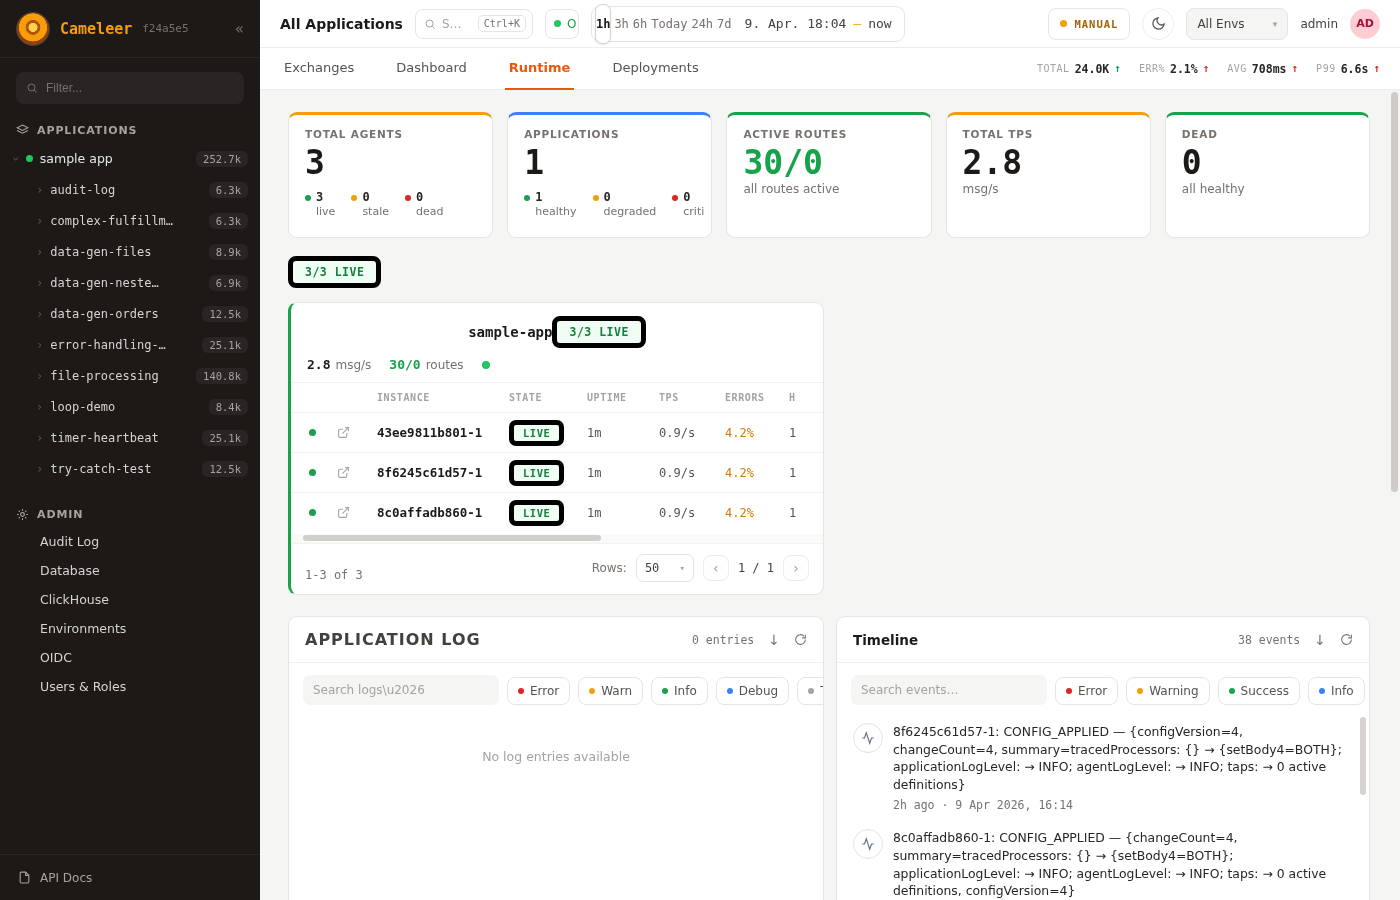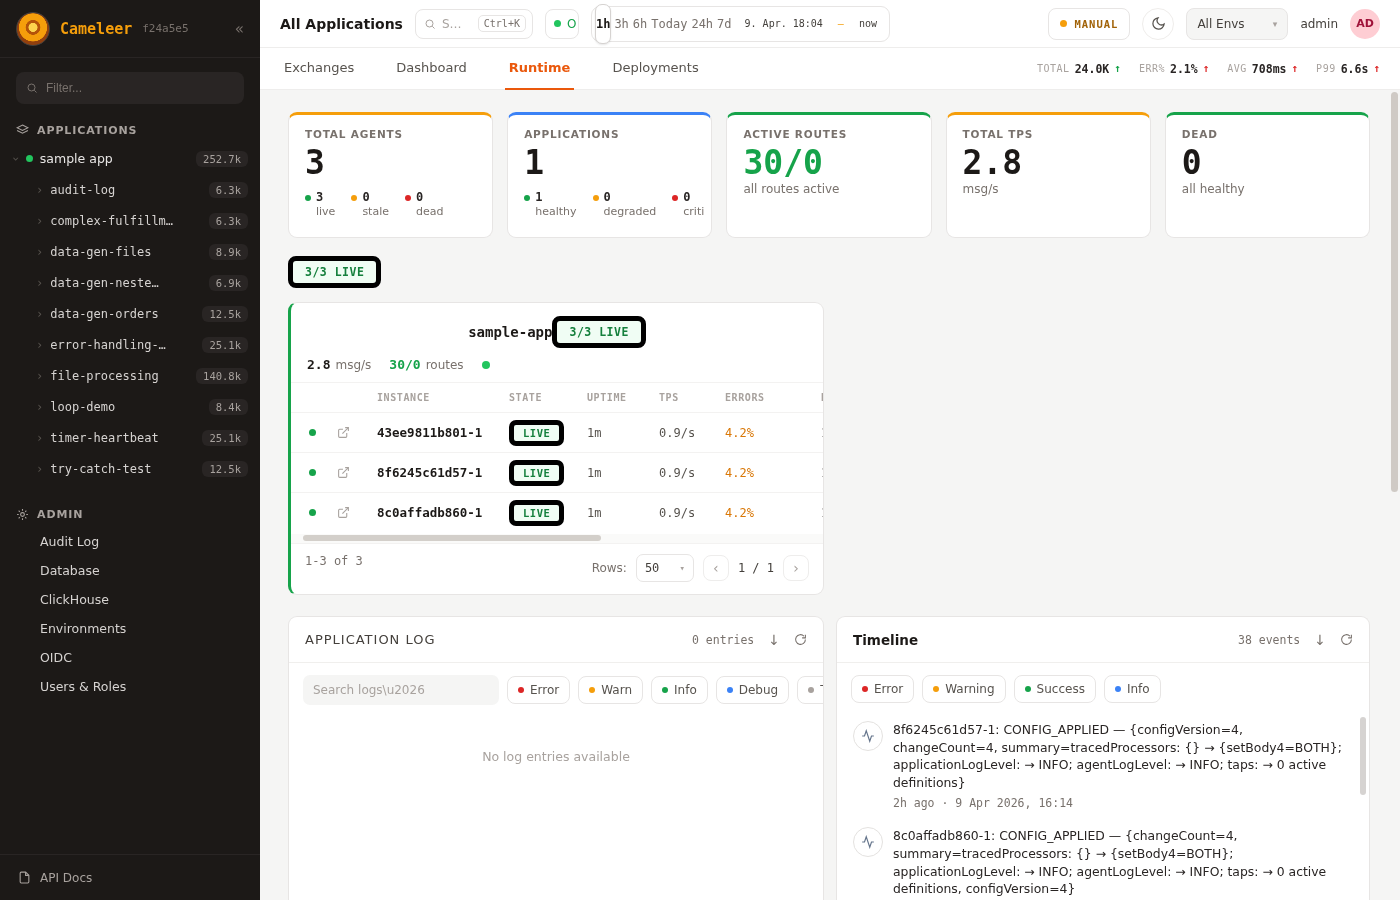--- a/index.html
+++ b/index.html
@@ -37,21 +37,21 @@
   .main{flex:1;display:flex;flex-direction:column;min-width:0;position:relative;background:#f5f5f4}
   .topbar{height:48px;background:#fff;display:flex;align-items:center;gap:12px;padding:0 20px;border-bottom:1px solid #eeedec;flex-shrink:0}
   .tb-title{font-weight:700;font-size:14px;white-space:nowrap}
   .tb-search{width:118px;height:30px;border:1px solid #e7e5e4;border-radius:8px;display:flex;align-items:center;gap:6px;padding:0 6px 0 8px;color:#a8a29e;background:#fff;cursor:text;flex-shrink:0}
   .tb-search .ph{font-size:12px;overflow:hidden;white-space:nowrap}
   .kbd{border:1px solid #e7e5e4;border-radius:5px;font-size:10px;padding:2px 5px;color:#78716c;font-family:"DejaVu Sans Mono",monospace;margin-left:auto;white-space:nowrap}
   .chip-online{height:30px;width:34px;border:1px solid #e7e5e4;border-radius:8px;display:flex;align-items:center;gap:6px;padding:0 8px;font-size:12px;color:#16a34a;overflow:hidden;background:#fff;cursor:pointer;flex-shrink:0}
   .range-group{height:36px;border:1px solid #e7e5e4;border-radius:9px;display:flex;align-items:center;padding:0 12px 0 3px;gap:2px;background:#fff;flex-shrink:0}
   .range-btn{height:40px;padding:0 0;border:1px solid transparent;background:transparent;color:#78716c;font-size:12px;font-family:"DejaVu Sans Mono",monospace;border-radius:7px;cursor:pointer}
   .range-btn.active{background:#fff;border-color:#d6d3d1;color:#1c1917;font-weight:700;box-shadow:0 1px 2px rgba(0,0,0,.1)}
-  .range-time{margin-left:10px;font-family:"DejaVu Sans Mono",monospace;font-size:10px;color:#44403c;display:flex;gap:15px;white-space:nowrap}
+  .range-time{margin-left:10px;font-family:"DejaVu Sans Mono",monospace;font-size:13px;color:#44403c;display:flex;gap:7px;white-space:nowrap}
   .range-time .sep{color:#f59e0b}
   .tb-right{margin-left:auto;display:flex;align-items:center;gap:12px}
   .manual-btn{height:32px;border:1px solid #e7e5e4;border-radius:8px;background:#fff;display:flex;align-items:center;gap:7px;padding:0 11px;cursor:pointer}
   .adot{width:7px;height:7px;border-radius:50%;background:#f59e0b;display:inline-block}
   .manual-lbl{font-size:10.5px;letter-spacing:1px;color:#a16207;font-family:"DejaVu Sans Mono",monospace;font-weight:700}
   .moon-btn{width:32px;height:32px;border:1px solid #efedeb;border-radius:50%;background:#fff;display:flex;align-items:center;justify-content:center;color:#57534e;cursor:pointer}
   .env-select{height:32px;min-width:102px;background:#f5f5f4;border:1px solid #e7e5e4;border-radius:8px;display:flex;align-items:center;justify-content:space-between;gap:8px;padding:0 10px;font-size:12px;color:#44403c;cursor:pointer}
   .caret{font-size:9px;color:#a8a29e}
   .user-name{font-size:12px;color:#44403c}
   .avatar{width:30px;height:30px;border-radius:50%;background:#fecdd3;color:#9f1239;font-size:11px;font-weight:700;display:flex;align-items:center;justify-content:center;cursor:pointer}
@@ -97,46 +97,46 @@
   .tbl{width:560px}
   .trow{display:flex;align-items:center;height:40px;border-top:1px solid #f3f2f1;padding-left:14px;cursor:pointer}
   .trow.thead{height:30px;cursor:default}
   .tc{flex-shrink:0;font-family:"DejaVu Sans Mono",monospace;white-space:nowrap;overflow:hidden}
   .tc-dot{width:32px;display:flex;justify-content:flex-start;padding-left:4px}
   .tc-link{width:40px;display:flex;justify-content:flex-start;color:#a8a29e}
   .tc-inst{width:132px;font-size:12.5px;font-weight:700;color:#1c1917}
   .tc-state{width:78px}
   .tc-up{width:72px;font-size:12px;color:#57534e}
   .tc-tps{width:66px;font-size:12px;color:#57534e}
-  .tc-err{width:96px;font-size:12px;color:#d97706}
+  .tc-err{width:64px;font-size:12px;color:#d97706}
   .tc-x{width:60px;font-size:12px;color:#57534e}
   .thead .tc{font-size:10px;color:#a8a29e;letter-spacing:.6px;font-weight:700;font-family:"DejaVu Sans Mono",monospace}
   .rdot{width:7px;height:7px;border-radius:50%;background:#16a34a}
   .pill-sm{padding:2px 9px;font-size:10.5px;border-radius:7px}
   .hscroll{height:9px;background:#fafaf9;position:relative;margin-top:2px}
   .hscroll .thumb{position:absolute;left:12px;top:1px;height:6px;width:56%;background:#d3cfca;border-radius:3px;cursor:grab}
-  .ac-footer{display:flex;align-items:flex-start;justify-content:space-between;padding:10px 14px 12px;border-top:1px solid #f3f2f1}
+  .ac-footer{display:flex;align-items:flex-end;justify-content:space-between;padding:10px 14px 12px;border-top:1px solid #f3f2f1}
   .ac-range{font-family:"DejaVu Sans Mono",monospace;font-size:12px;color:#78716c}
   .ac-pager{display:flex;align-items:center;gap:9px}
   .rows-label{font-size:12px;color:#78716c}
   .rows-select{height:28px;width:58px;border:1px solid #e7e5e4;border-radius:7px;display:flex;align-items:center;justify-content:space-between;padding:0 8px;font-family:"DejaVu Sans Mono",monospace;font-size:12px;color:#44403c;background:#fff;cursor:pointer}
   .pg-btn{width:26px;height:26px;border:1px solid #eeedec;border-radius:8px;background:#fff;color:#a8a29e;display:flex;align-items:center;justify-content:center;font-size:14px;cursor:pointer}
   .pg-cur{font-family:"DejaVu Sans Mono",monospace;font-size:12px;color:#44403c;white-space:nowrap}
 
   .bottom-row{display:flex;gap:12px;margin-top:21px;height:300px}
   .panel{background:#fff;border:1px solid #e7e5e4;border-bottom:none;border-radius:9px 9px 0 0;overflow:hidden;display:flex;flex-direction:column}
   .panel.log{width:536px;flex-shrink:0}
   .panel.tl{flex:1;position:relative}
   .p-header{height:46px;display:flex;align-items:center;justify-content:space-between;padding:0 16px;border-bottom:1px solid #f0efed;flex-shrink:0}
-  .p-title-caps{font-size:13px;font-weight:400;letter-spacing:1px;color:#44403c}
+  .p-title-caps{font-size:16px;font-weight:700;letter-spacing:1px;color:#44403c}
   .p-title{font-size:13.5px;font-weight:700;color:#1c1917}
   .p-actions{display:flex;align-items:center;gap:14px;color:#78716c}
   .p-count{font-family:"DejaVu Sans Mono",monospace;font-size:11.5px;color:#78716c}
   .icon-btn{cursor:pointer;font-size:14px;color:#78716c;background:none;border:none;display:flex;align-items:center}
-  .p-toolbar{display:flex;align-items:center;gap:8px;padding:12px 14px 10px;flex-shrink:0}
+  .p-toolbar{display:flex;align-items:flex-end;gap:8px;padding:12px 14px 10px;flex-shrink:0}
   .p-search{height:30px;background:#f5f5f4;border-radius:7px;border:none;outline:none;padding:0 10px;font-size:12px;color:#44403c;width:196px;flex-shrink:0;font-family:inherit}
   .p-search::placeholder{color:#a8a29e}
   .fchip{height:28px;display:inline-flex;align-items:center;gap:6px;border:1px solid #e7e5e4;border-radius:8px;padding:0 10px;font-size:12px;color:#57534e;background:#fff;cursor:pointer;flex-shrink:0}
   .fdot{width:6px;height:6px;border-radius:50%}
   .dot-red{background:#dc2626}.dot-amber{background:#f59e0b}.dot-green{background:#16a34a}.dot-blue{background:#3b82f6}.dot-gray{background:#a8a29e}
   .log-empty{text-align:center;color:#a8a29e;font-size:12.5px;margin-top:34px}
 
   .events{padding:8px 20px 0 16px;overflow:hidden}
   .event{display:flex;gap:10px;margin-bottom:17px;cursor:pointer}
   .ev-avatar{width:30px;height:30px;border-radius:50%;border:1px solid #e4e2e0;background:#fff;display:flex;align-items:center;justify-content:center;flex-shrink:0;color:#64748b}
@@ -577,20 +577,21 @@
               <button class="icon-btn">↓</button>
               <button class="icon-btn">
                   <svg width="13" height="13" viewBox="0 0 24 24" fill="none" stroke="currentColor" stroke-width="2">
                     <path d="M21 12a9 9 0 1 1-2.64-6.36"></path>
                     <polyline points="21 3 21 9 15 9"></polyline>
                   </svg>
                 </button>
             </span>
           </div>
           <div class="p-toolbar">
+            <input class="p-search" placeholder="Search events…" style="">
             <span class="fchip">
                 <span class="fdot dot-red"></span>
                 <span>Error</span>
               </span>
             <span class="fchip">
                 <span class="fdot dot-amber"></span>
                 <span>Warning</span>
               </span>
             <span class="fchip">
                 <span class="fdot dot-green"></span>

